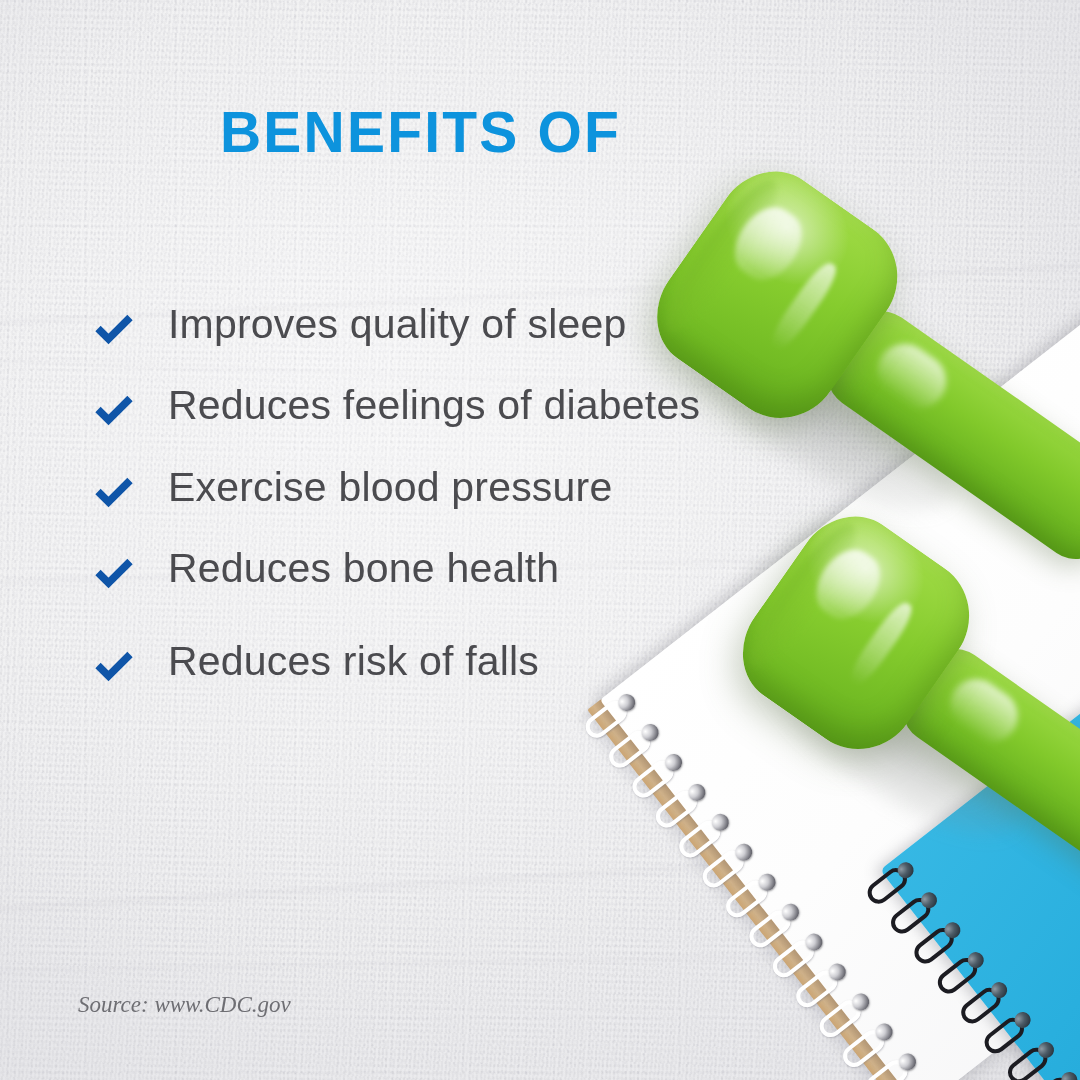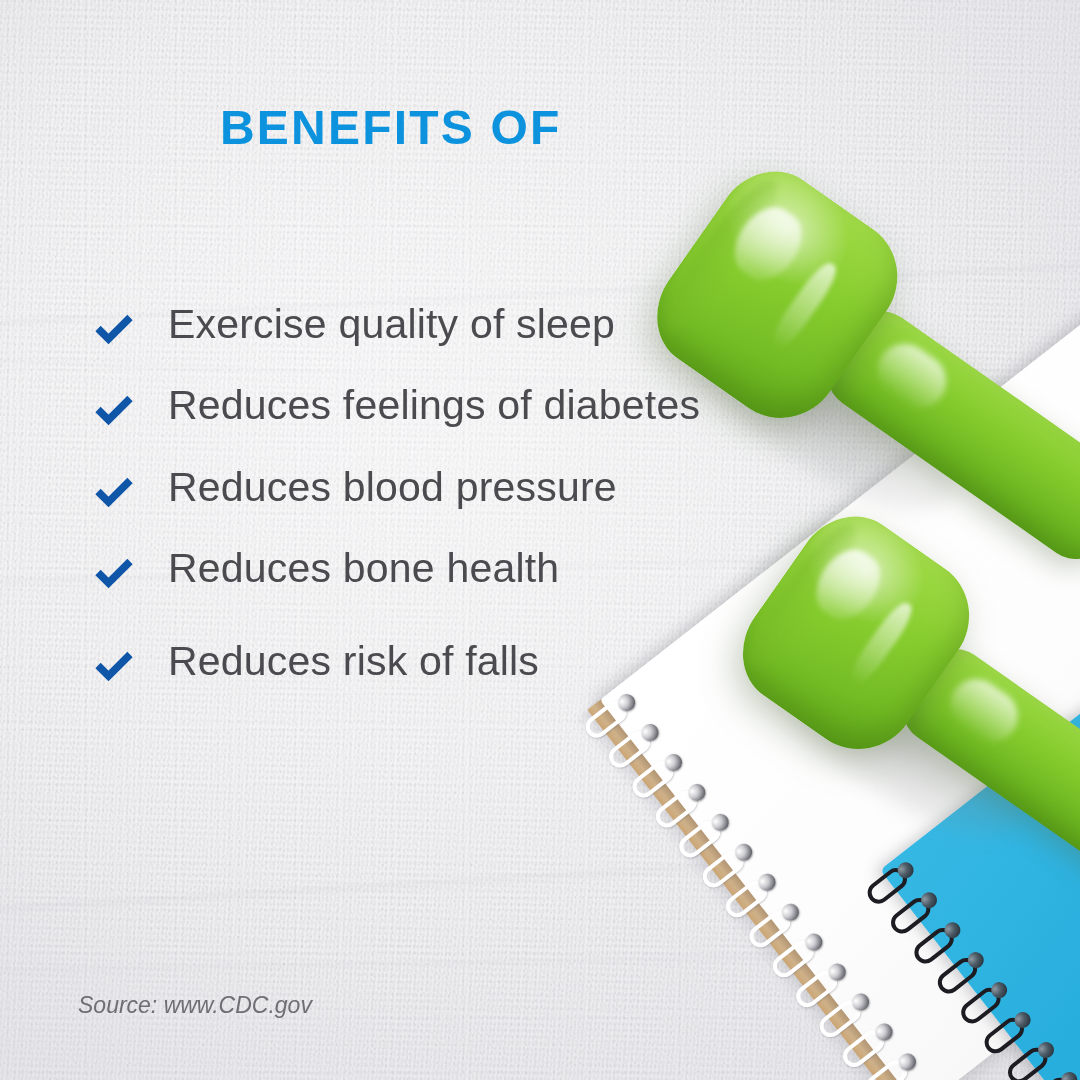--- a/index.html
+++ b/index.html
@@ -52,21 +52,21 @@
   .vignette{
     position:absolute; inset:0; pointer-events:none;
     background:radial-gradient(ellipse 85% 80% at 45% 42%, rgba(255,255,255,.35) 0%, rgba(255,255,255,0) 60%, rgba(205,205,212,.32) 100%);
   }
 
   
   .headline { position:absolute; left:96px; top:104px; z-index:6; }
   .kicker {
     font-family:"Liberation Sans", sans-serif;
     font-weight:bold; font-style:normal;
-    font-size:48px; letter-spacing:2.2px;
+    font-size:57px; letter-spacing:2.2px;
     color:#0d93dd;
     line-height:1;
     margin-left:124px;
   }
   .wordmark {
     font-family:"Liberation Serif", serif;
     font-weight:bold; font-style:italic;
     font-size:142px; line-height:.92;
     color:#123b6b;
     letter-spacing:-1px;
@@ -87,21 +87,21 @@
     font-weight:normal;
     font-size:41px; line-height:1.18;
     color:#4b4b4f;
     letter-spacing:.2px;
     white-space:pre-line;
   }
 
   
   .source {
     position:absolute; left:78px; top:992px; z-index:6;
-    font-family:Liberation Sans, sans-serif;
+    font-family:Liberation Serif, serif;
     font-style:italic; font-size:23px;
     color:#6e6e73;
   }
 
   
   .props { position:absolute; inset:0; z-index:3; pointer-events:none; }
 
   
   .nb { position:absolute; }
 
@@ -361,39 +361,39 @@
   </div>
 
   <div class="benefits">
 
     <div class="benefit">
       <span class="check">
         <svg viewBox="0 0 40 40">
             <path d="M4 20.5 L14.5 31 L36 9.5" fill="none" stroke="#0f55a8" stroke-width="7.5" stroke-linecap="butt" stroke-linejoin="miter"></path>
           </svg>
       </span>
-      <span class="btext">Exercise quality of sleep</span>
+      <span class="btext">Improves quality of sleep</span>
     </div>
 
     <div class="benefit">
       <span class="check">
         <svg viewBox="0 0 40 40">
             <path d="M4 20.5 L14.5 31 L36 9.5" fill="none" stroke="#0f55a8" stroke-width="7.5" stroke-linecap="butt" stroke-linejoin="miter"></path>
           </svg>
       </span>
       <span class="btext">Reduces feelings of diabetes</span>
     </div>
 
     <div class="benefit">
       <span class="check">
         <svg viewBox="0 0 40 40">
             <path d="M4 20.5 L14.5 31 L36 9.5" fill="none" stroke="#0f55a8" stroke-width="7.5" stroke-linecap="butt" stroke-linejoin="miter"></path>
           </svg>
       </span>
-      <span class="btext">Reduces blood pressure</span>
+      <span class="btext">Exercise blood pressure</span>
     </div>
 
 
     <div class="benefit">
       <span class="check">
         <svg viewBox="0 0 40 40">
             <path d="M4 20.5 L14.5 31 L36 9.5" fill="none" stroke="#0f55a8" stroke-width="7.5" stroke-linecap="butt" stroke-linejoin="miter"></path>
           </svg>
       </span>
       <span class="btext">Reduces bone health</span>

